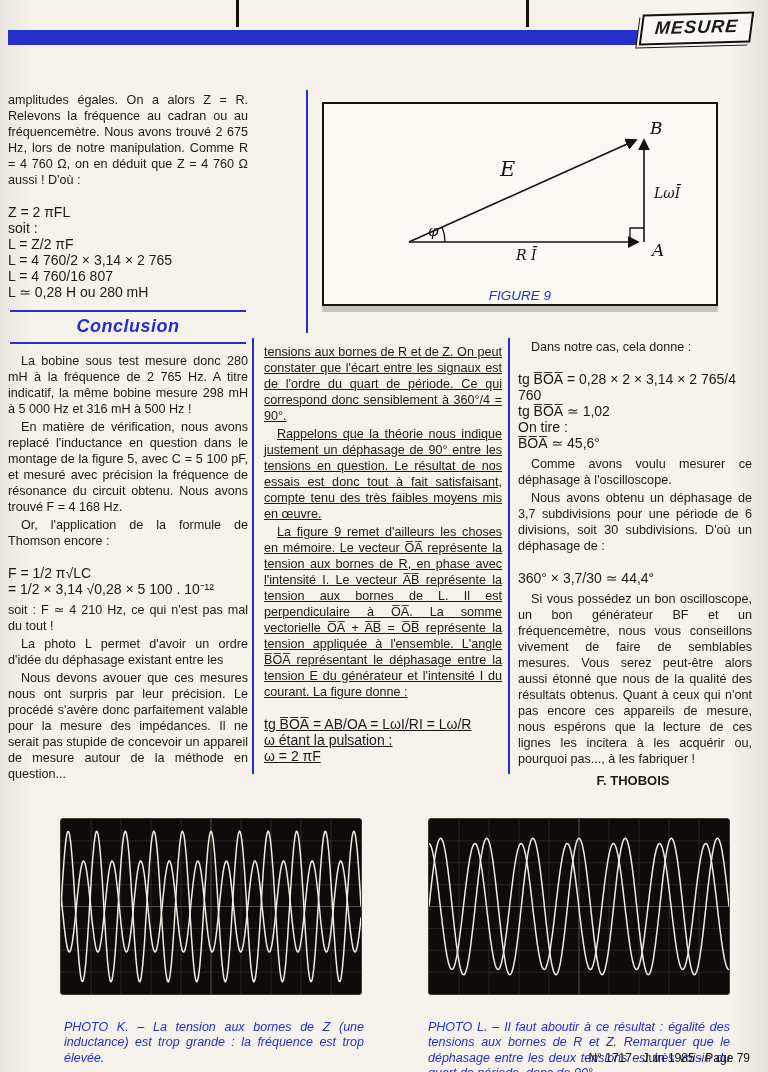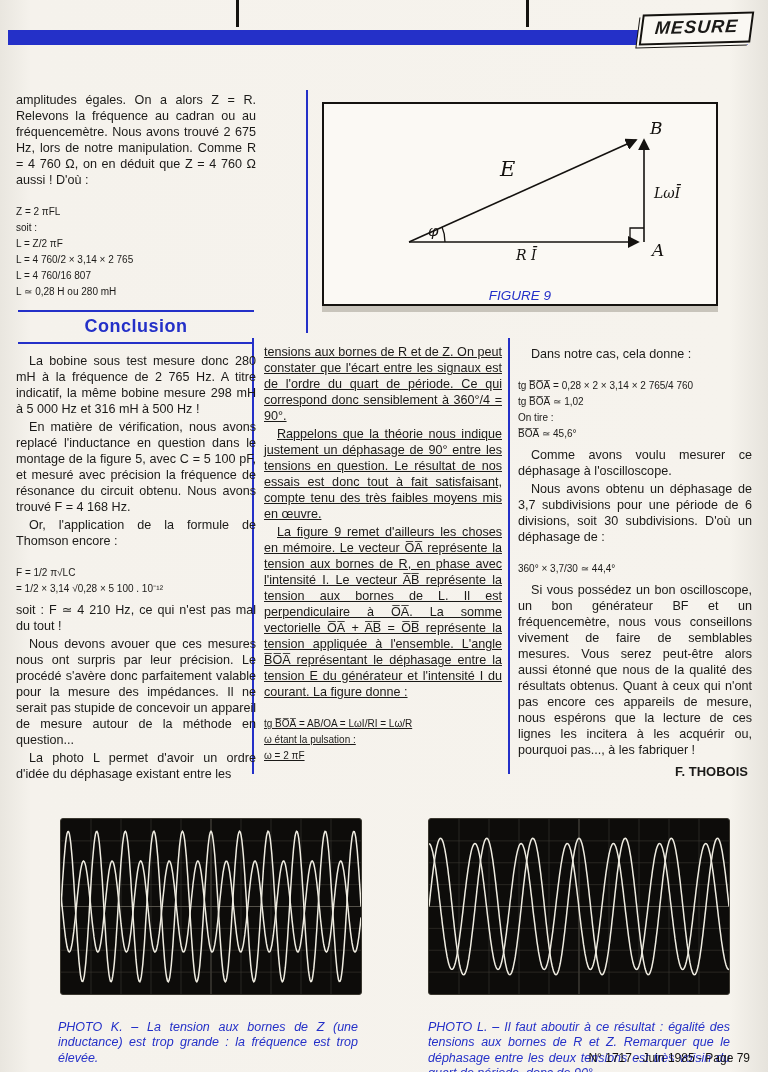--- a/index.html
+++ b/index.html
@@ -16,49 +16,49 @@
            padding:2px 12px 4px; transform:skewX(-9deg) rotate(-1.5deg); z-index:6;
            box-shadow:-2px 2px 0 #faf8f3, -3px 3px 0 #14120f; }
   .badge span { display:inline-block; transform:skewX(3deg); font-weight:bold; font-style:italic;
                 font-size:18px; letter-spacing:1px; }
   .vline { position:absolute; width:2px; background:#2430c8; }
   .vline.fig-sep   { left:306px; top:90px;  height:243px; }
   .vline.left-mid  { left:252px; top:338px; height:436px; }
   .vline.mid-right { left:508px; top:338px; height:436px; }
 
   .col { position:absolute; }
-  .col-left  { left:16px;  top:92px;  width:240px; }
+  .col-left  { left:8px;  top:92px;  width:240px; }
   .col-mid   { left:264px; top:344px; width:238px;text-decoration:underline; }
-  .col-right { left:518px; top:346px; width:234px; }
+  .col-right { left:518px; top:339px; width:234px; }
 
   .col p { margin:0 0 2px; font-size:12.6px; line-height:16px; text-align:justify; text-indent:13px; }
   .col p.cont { text-indent:0; }
-  .formula { font-size:10px; line-height:16px; white-space:pre-line; margin:16px 0 5px; }
+  .formula { font-size:14px; line-height:16px; white-space:pre-line; margin:16px 0 5px; }
 
   .conclusion { margin:10px 2px 9px; }
   .conclusion .rule { height:2px; background:#2430c8; }
   .conclusion h2 { margin:4px 0 5px; text-align:center; color:#2430c8;
-                   font-size:18px; font-weight:bold; letter-spacing:.5px; }
+                   font-size:18px; font-weight:bold; letter-spacing:.5px;font-style:italic; }
 
-  .signature { text-align:right; font-weight:bold; font-size:13px; margin-top:6px; padding-right:4px; }
+  .signature { text-align:center; font-weight:bold; font-size:13px; margin-top:6px; padding-right:4px; }
 
   .figure-box { position:absolute; left:322px; top:102px; width:396px; height:204px;
                 background:#fbf9f4; border:2px solid #14120f; box-shadow:0 6px 0 #c8c4bb;
                 display:flex; flex-direction:column; align-items:center; z-index:4; }
   .figure-box svg { display:block; width:392px; height:168px; }
   .fig-caption { color:#2430c8; font-style:italic; font-size:13.5px; margin-top:16px; }
 
   .photo { position:absolute; width:302px; height:177px; background:#0d0c0a;
            border:1px solid #3a372f; border-radius:3px; overflow:hidden; }
   .photo.k { left:60px; top:818px; } .photo.l { left:428px; top:818px; }
   .photo svg { display:block; width:100%; height:100%; }
 
   .caption { position:absolute; color:#2430c8; font-style:italic; font-size:12.5px;
              line-height:15.5px; text-align:justify; }
-  .caption.k { left:58px;  top:1007px; width:300px; }
+  .caption.k { left:64px;  top:1007px; width:300px; }
   .caption.l { left:428px; top:1007px; width:302px; }
 
   .footer { position:absolute; right:18px; top:1051px; width:250px; text-align:right;
             font-weight:normal; font-size:12px; color:#14120f; }
   .figlabel { font-family:"DejaVu Serif",serif; font-style:italic; fill:#14120f; }
 </style>
 </head>
 <body>
 
 <div class="page">
@@ -86,22 +86,22 @@
       <div class="rule"></div>
       <h2>Conclusion</h2>
       <div class="rule"></div>
     </div>
     <p>La bobine sous test mesure donc 280 mH à la fréquence de 2 765 Hz. A titre indicatif, la même bobine mesure 298 mH à 5 000 Hz et 316 mH à 500 Hz !</p>
     <p>En matière de vérification, nous avons replacé l'inductance en question dans le montage de la figure 5, avec C = 5 100 pF, et mesuré avec précision la fréquence de résonance du circuit obtenu. Nous avons trouvé F = 4 168 Hz.</p>
     <p>Or, l'application de la formule de Thomson encore :</p>
     <div class="formula">F = 1/2 π√LC
 = 1/2 × 3,14 √0,28 × 5 100 . 10⁻¹²</div>
     <p class="cont">soit : F ≃ 4 210 Hz, ce qui n'est pas mal du tout !</p>
+    <p>La photo L permet d'avoir un ordre d'idée du déphasage existant entre les</p>
     <p>Nous devons avouer que ces mesures nous ont surpris par leur précision. Le procédé s'avère donc parfaitement valable pour la mesure des impédances. Il ne serait pas stupide de concevoir un appareil de mesure autour de la méthode en question...</p>
-    <p>La photo L permet d'avoir un ordre d'idée du déphasage existant entre les</p>
   </div>
 
   <div class="figure-box">
     <svg viewBox="0 0 392 168">
       <defs>
         <marker id="arr" viewBox="0 0 10 10" refX="8.5" refY="5" markerWidth="7.5" markerHeight="7.5" orient="auto-start-reverse">
           <path d="M0 0 L10 5 L0 10 z" fill="#14120f"></path>
         </marker>
       </defs>
       <line x1="85" y1="138" x2="314" y2="138" stroke="#14120f" stroke-width="1.6" marker-end="url(#arr)"></line>

